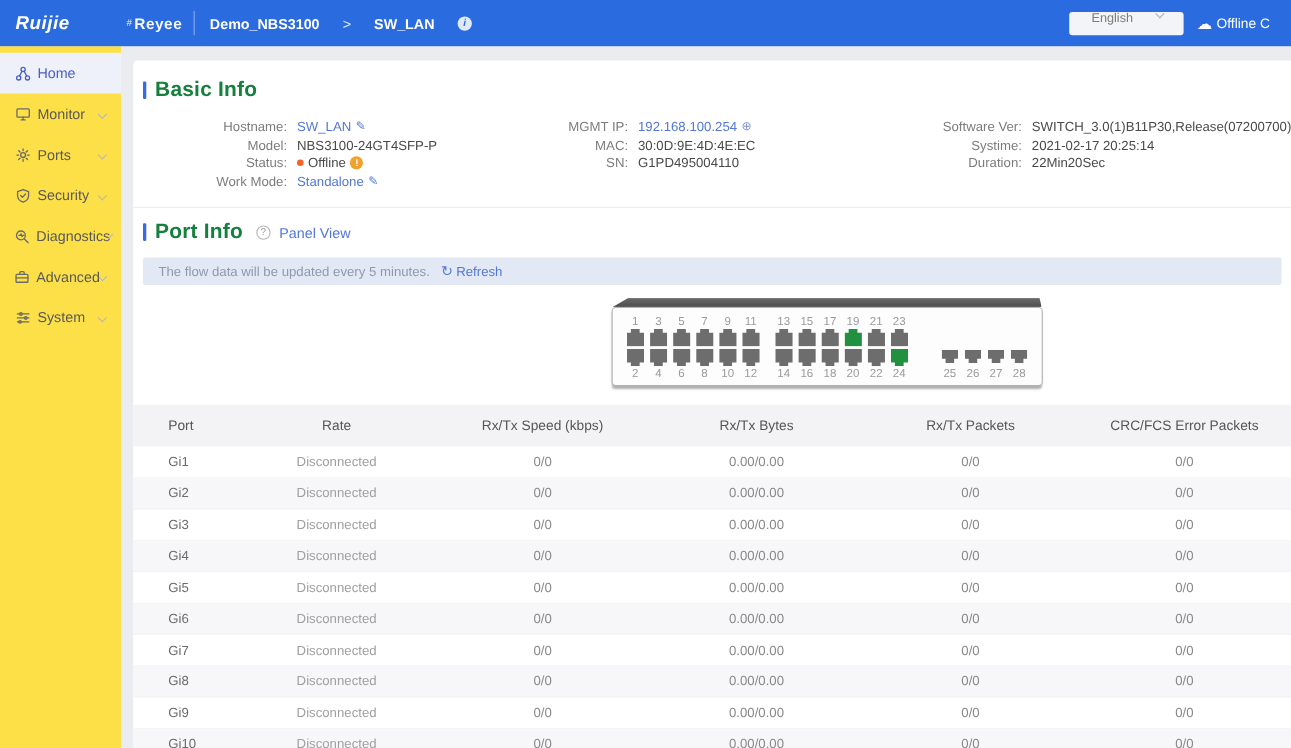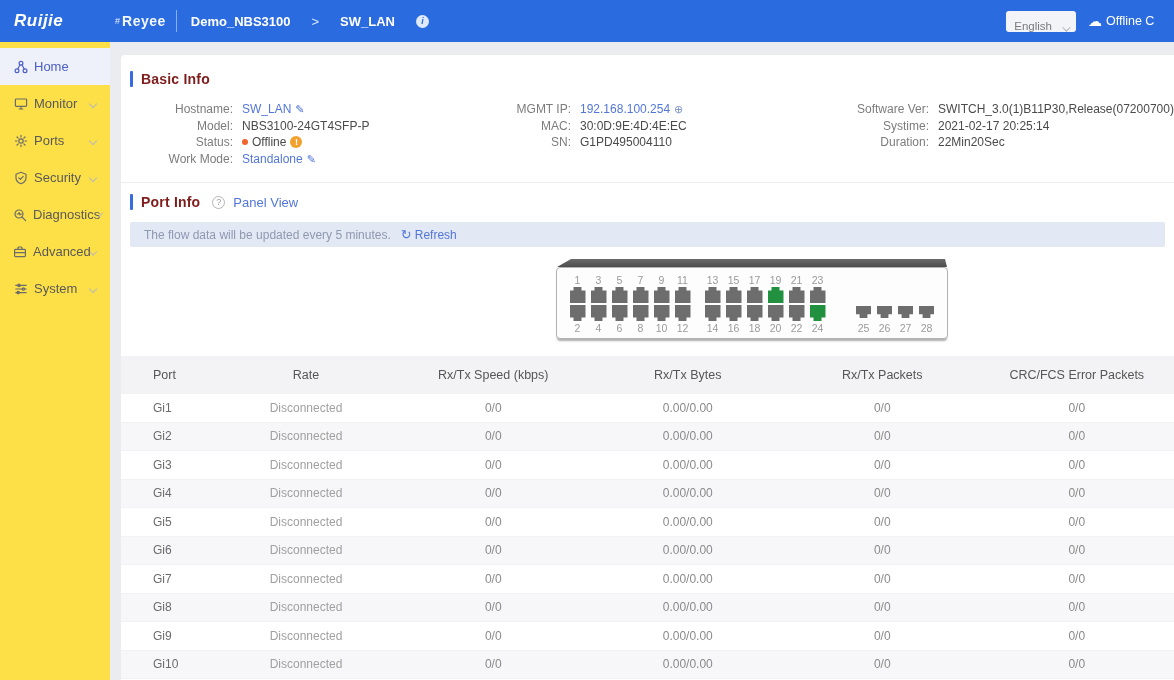--- a/index.html
+++ b/index.html
@@ -9,49 +9,49 @@
   .topbar { height:42px; background:#2a6bdf; display:flex; align-items:center; color:#fff; padding:0 0 0 14px; position:relative; }
   .logo-area { display:flex; align-items:center; gap:8px; width:101px; flex:none; }
   .logo-ruijie { font-size:17px; font-weight:bold; font-style:italic; letter-spacing:.5px; }
   .logo-reyee { font-size:14px; font-weight:600; opacity:.95; letter-spacing:.5px; }
   .logo-grid { font-size:9px; opacity:.9; margin-right:2px; }
   .logo-divider { width:1px; height:22px; background:rgba(255,255,255,.45); margin:0 4px 0 10px; }
   .breadcrumb { display:flex; align-items:center; gap:21px; font-size:13px; font-weight:bold; margin-left:10px; }
   .crumb-sep { font-weight:normal; opacity:.85; }
   .info-badge { width:13px; height:13px; border-radius:50%; background:rgba(255,255,255,.85); color:#2a6bdf; font-size:9px; font-weight:bold; display:inline-flex; align-items:center; justify-content:center; font-style:italic; }
   .topbar-right { margin-left:auto; display:flex; align-items:center; gap:12px; padding-right:0; }
-  .lang-select { background:#f3f4f7; color:#7b7b7b; font-size:11.5px; border-radius:3px; height:21px; padding:0 8px; display:flex; align-items:flex-end; gap:10px; min-width:64px; }
+  .lang-select { background:#f3f4f7; color:#7b7b7b; font-size:11.5px; border-radius:3px; height:21px; padding:0 20px; display:flex; align-items:flex-start; gap:20px; min-width:64px; }
   .chev-css { width:6px; height:6px; border-right:1.5px solid #aab0bb; border-bottom:1.5px solid #aab0bb; transform:rotate(45deg) translateY(-2px); display:inline-block; }
   .cloud-link { display:flex; align-items:center; gap:4px; font-size:12.5px; white-space:nowrap; width:86px; overflow:hidden; }
   .cloud-glyph { font-size:14px; line-height:1; }
 
   
   .main-wrap { display:flex; height:638px; }
   .sidebar { width:110px; flex:none; background:#fde047; padding-top:6px; }
   .side-item { height:37px; display:flex; align-items:center; padding:0 10px 0 13px; font-size:13px; color:#595959; cursor:pointer; }
   .side-item .s-icon { width:15px; height:15px; margin-right:6px; display:inline-flex; align-items:center; justify-content:center; color:#6b6b6b; }
   .side-item .s-icon svg { stroke:#6b6b6b; }
   .side-item.active { background:#eef0fa; color:#4a5fc8; }
   .side-item.active .s-icon svg { stroke:#4a5fc8; }
   .side-item .chev { width:6px; height:6px; border-right:1.4px solid #b9b9b9; border-bottom:1.4px solid #b9b9b9; transform:rotate(45deg); margin-left:auto; margin-right:4px; }
 
   .content { flex:1; padding:13px 0 0 11px; }
   .card { background:#fff; border-radius:4px 0 0 0; height:100%; overflow:hidden; }
 
   
   .section-title-row { display:flex; align-items:center; gap:8px; padding:16px 0 0 9px; }
   .title-bar { width:3px; height:16px; background:#386ae0; border-radius:1px; }
-  .section-title { font-size:14px; font-weight:bold; color:#7f1d1d; letter-spacing:.2px; }
+  .section-title { font-size:19px; font-weight:bold; color:#15803d; letter-spacing:.2px; }
   .help-circle { width:13px; height:13px; border-radius:50%; border:1px solid #b5b5b5; color:#9a9a9a; font-size:9px; display:inline-flex; align-items:center; justify-content:center; margin-left:4px; }
   .panel-view-link { color:#5377d9; font-size:13px; cursor:pointer; }
 
   .basic-grid { display:grid; grid-template-columns:372px 338px 1fr; padding:14px 0 0 0; }
   .info-row { display:flex; font-size:12px; line-height:16.5px; }
   .info-label { color:#7c7c7c; text-align:right; flex:none; }
-  .col1 .info-label { width:112px; }
+  .col1 .info-label { width:112px;margin-left:28px; }
   .col2 .info-label { width:78px; }
   .col3 .info-label { width:98px; }
   .info-value { color:#4a4a4a; margin-left:9px; display:flex; align-items:center; gap:4px; }
   .link { color:#5377d9; cursor:pointer; }
   .edit-icon { color:#5377d9; font-size:11px; cursor:pointer; }
   .globe-icon { color:#7f95c9; font-size:11px; cursor:pointer; }
   .status-dot { width:6px; height:6px; border-radius:50%; background:#f0642d; display:inline-block; }
   .warn-icon { width:12px; height:12px; border-radius:50%; background:#f2a12e; color:#fff; font-size:9px; font-weight:bold; display:inline-flex; align-items:center; justify-content:center; }
 
   .section-divider { border-top:1px solid #ededf0; margin-top:15px; }

